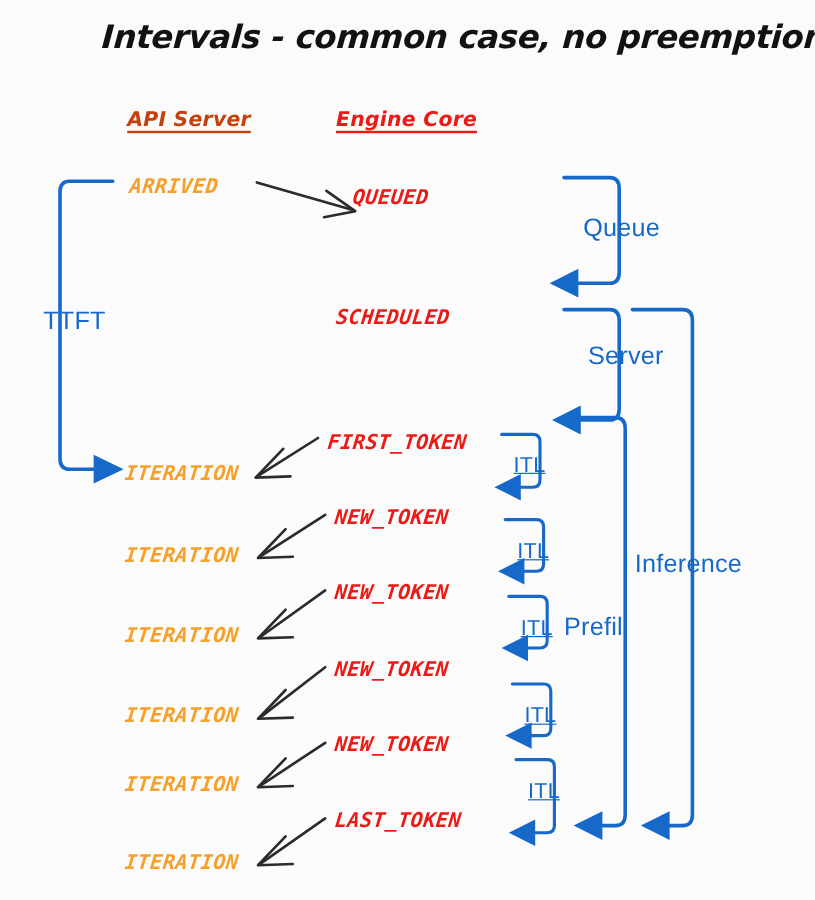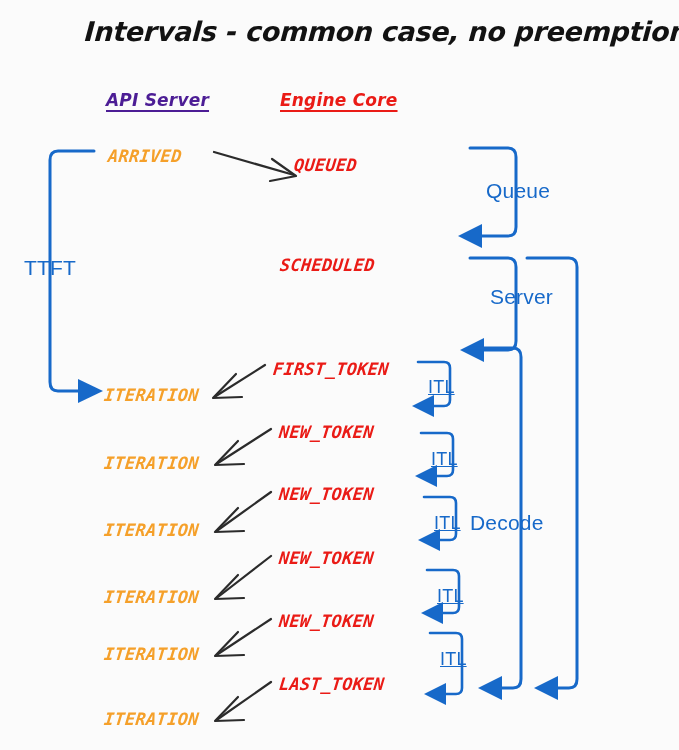--- a/index.html
+++ b/index.html
@@ -31,21 +31,21 @@
   .colhead{
     font-family:"DejaVu Sans", sans-serif;
     font-size:17px;
     font-style:italic;
     font-weight:600;
     text-decoration:underline;
     text-underline-offset:4px;
     text-decoration-thickness:2px;
     letter-spacing:0.2px;
   }
-  .colhead.api{left:106px;top:90px;color:#4c1d95;}
+  .colhead.api{left:106px;top:90px;color:#c2410c;}
   .colhead.engine{left:280px;top:90px;color:#ea1b16;}
 
   
   .state{
     font-family:"DejaVu Sans Mono","DejaVu Sans",monospace;
     font-style:italic;
     font-size:17px;
     font-weight:600;
     letter-spacing:0.3px;
     transform:skewX(-6deg);
@@ -171,24 +171,25 @@
 
   <div class="abs state red" style="left:293px;top:155px">QUEUED</div>
   <div class="abs state red" style="left:279px;top:255px">SCHEDULED</div>
   <div class="abs state red" style="left:272px;top:359px">FIRST_TOKEN</div>
   <div class="abs state red" style="left:278px;top:422px">NEW_TOKEN</div>
   <div class="abs state red" style="left:278px;top:484px">NEW_TOKEN</div>
   <div class="abs state red" style="left:278px;top:548px">NEW_TOKEN</div>
   <div class="abs state red" style="left:278px;top:611px">NEW_TOKEN</div>
   <div class="abs state red" style="left:278px;top:674px">LAST_TOKEN</div>
 
-  <div class="abs blabel" style="left:24px;top:256px">TTFT</div>
+  <div class="abs blabel" style="left:36px;top:256px">TTFT</div>
   <div class="abs blabel" style="left:486px;top:179px">Queue</div>
   <div class="abs blabel" style="left:490px;top:285px">Server</div>
-  <div class="abs blabel" style="left:470px;top:511px">Decode</div>
+  <div class="abs blabel" style="left:470px;top:511px">Prefill</div>
+  <div class="abs blabel" style="left:529px;top:459px">Inference</div>
 
   <div class="abs blabel small" style="left:428px;top:377px">ITL</div>
   <div class="abs blabel small" style="left:431px;top:449px">ITL</div>
   <div class="abs blabel small" style="left:434px;top:513px">ITL</div>
   <div class="abs blabel small" style="left:437px;top:586px">ITL</div>
   <div class="abs blabel small" style="left:440px;top:649px">ITL</div>
 
 </div>
 
 </body></html>

